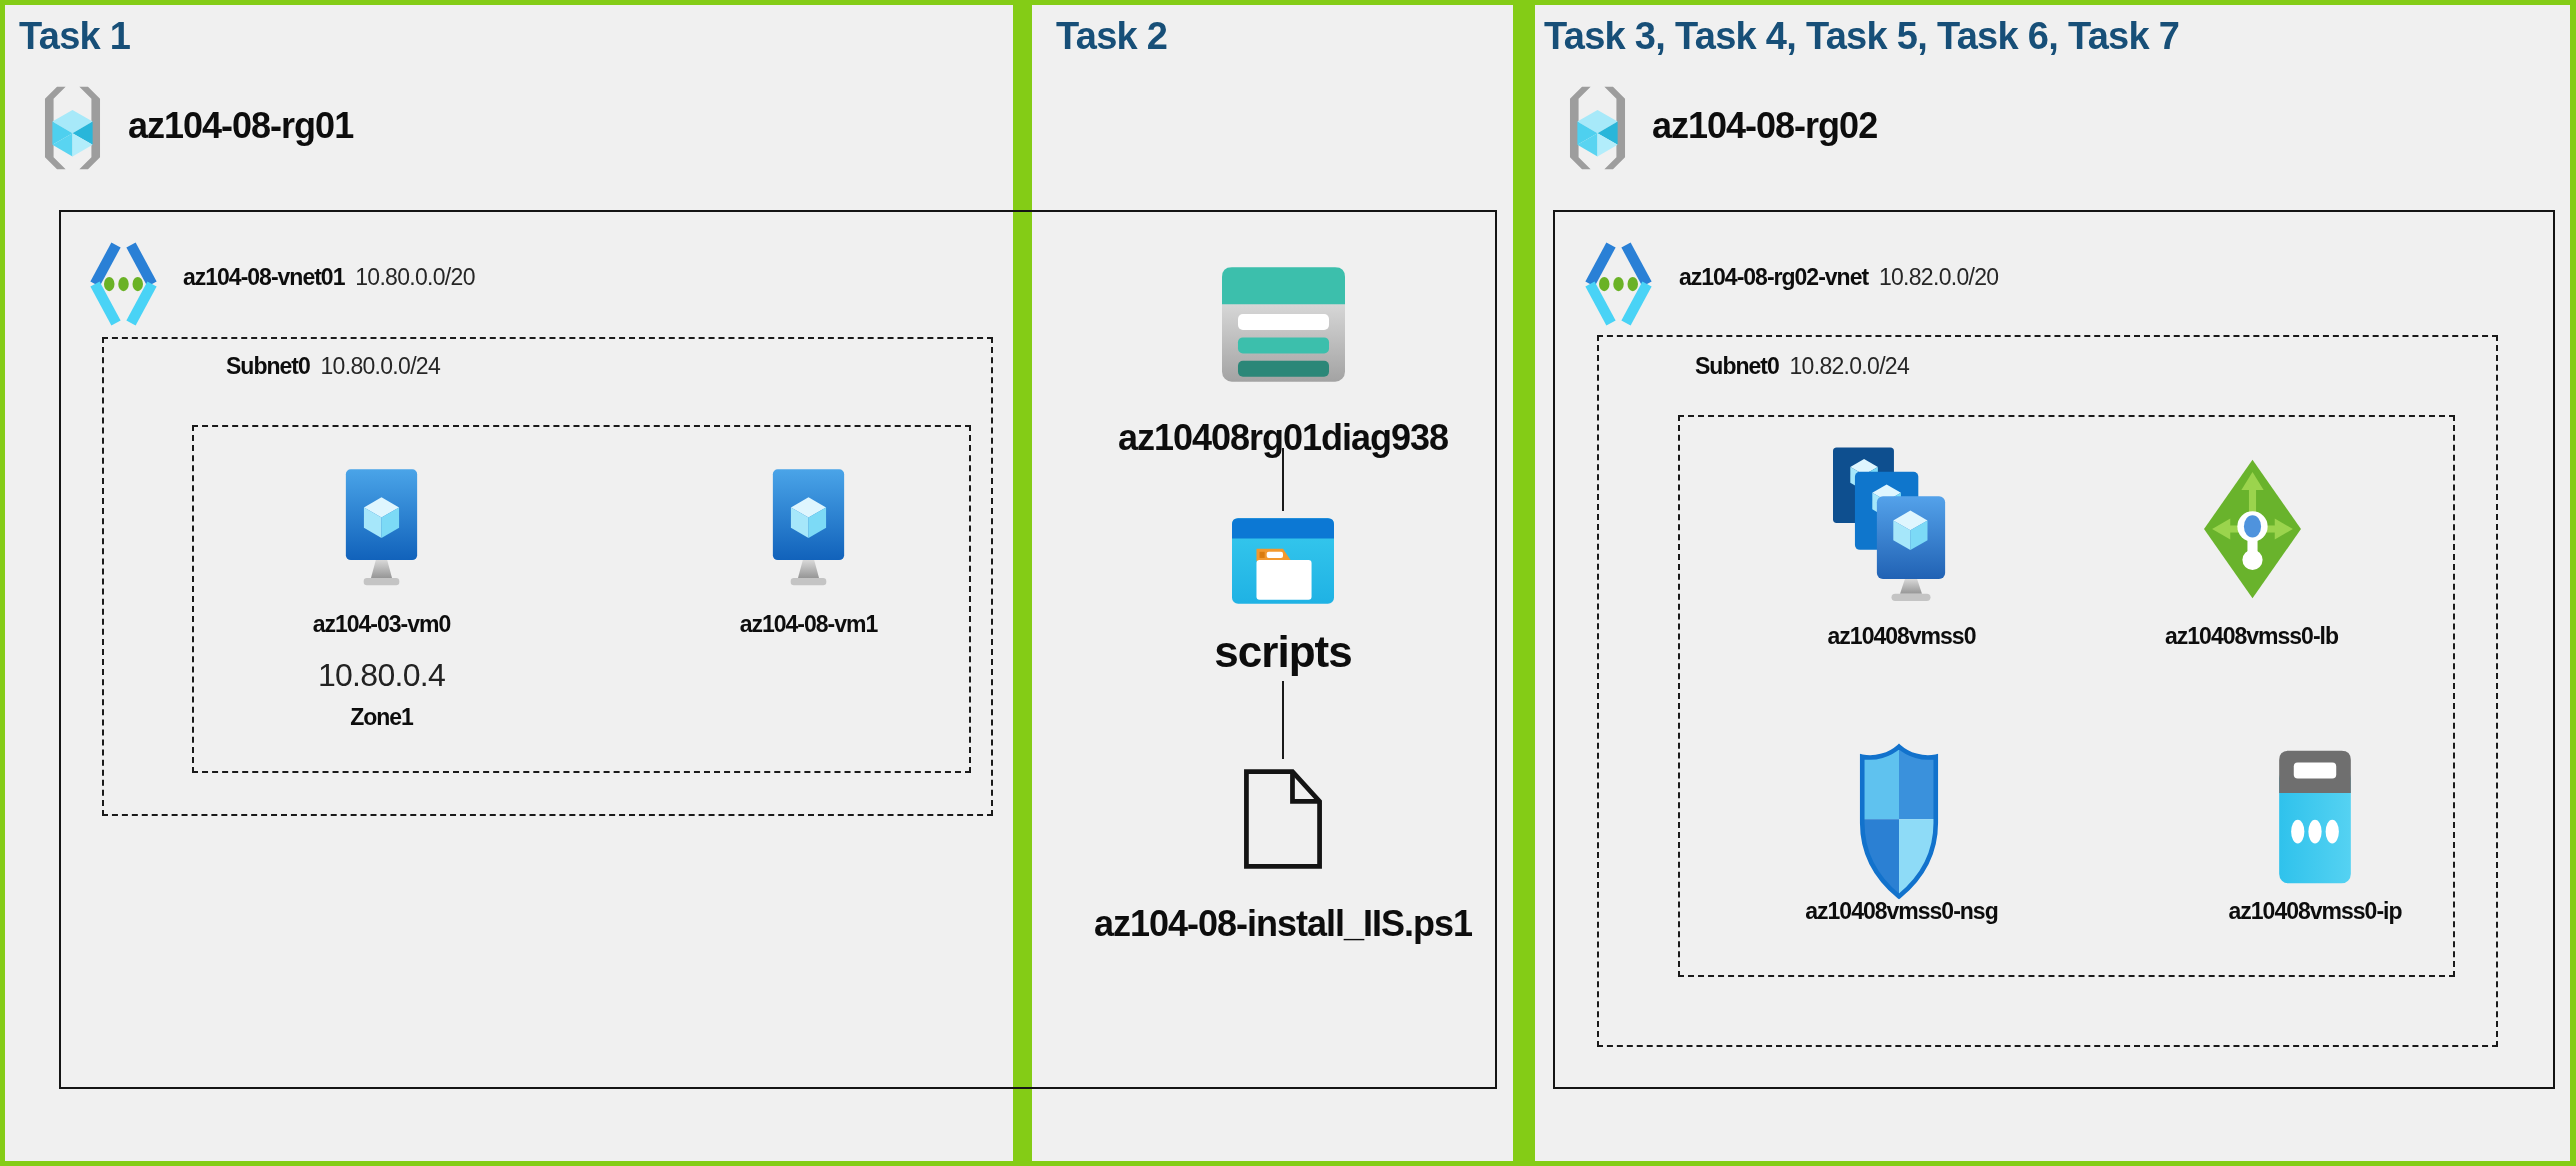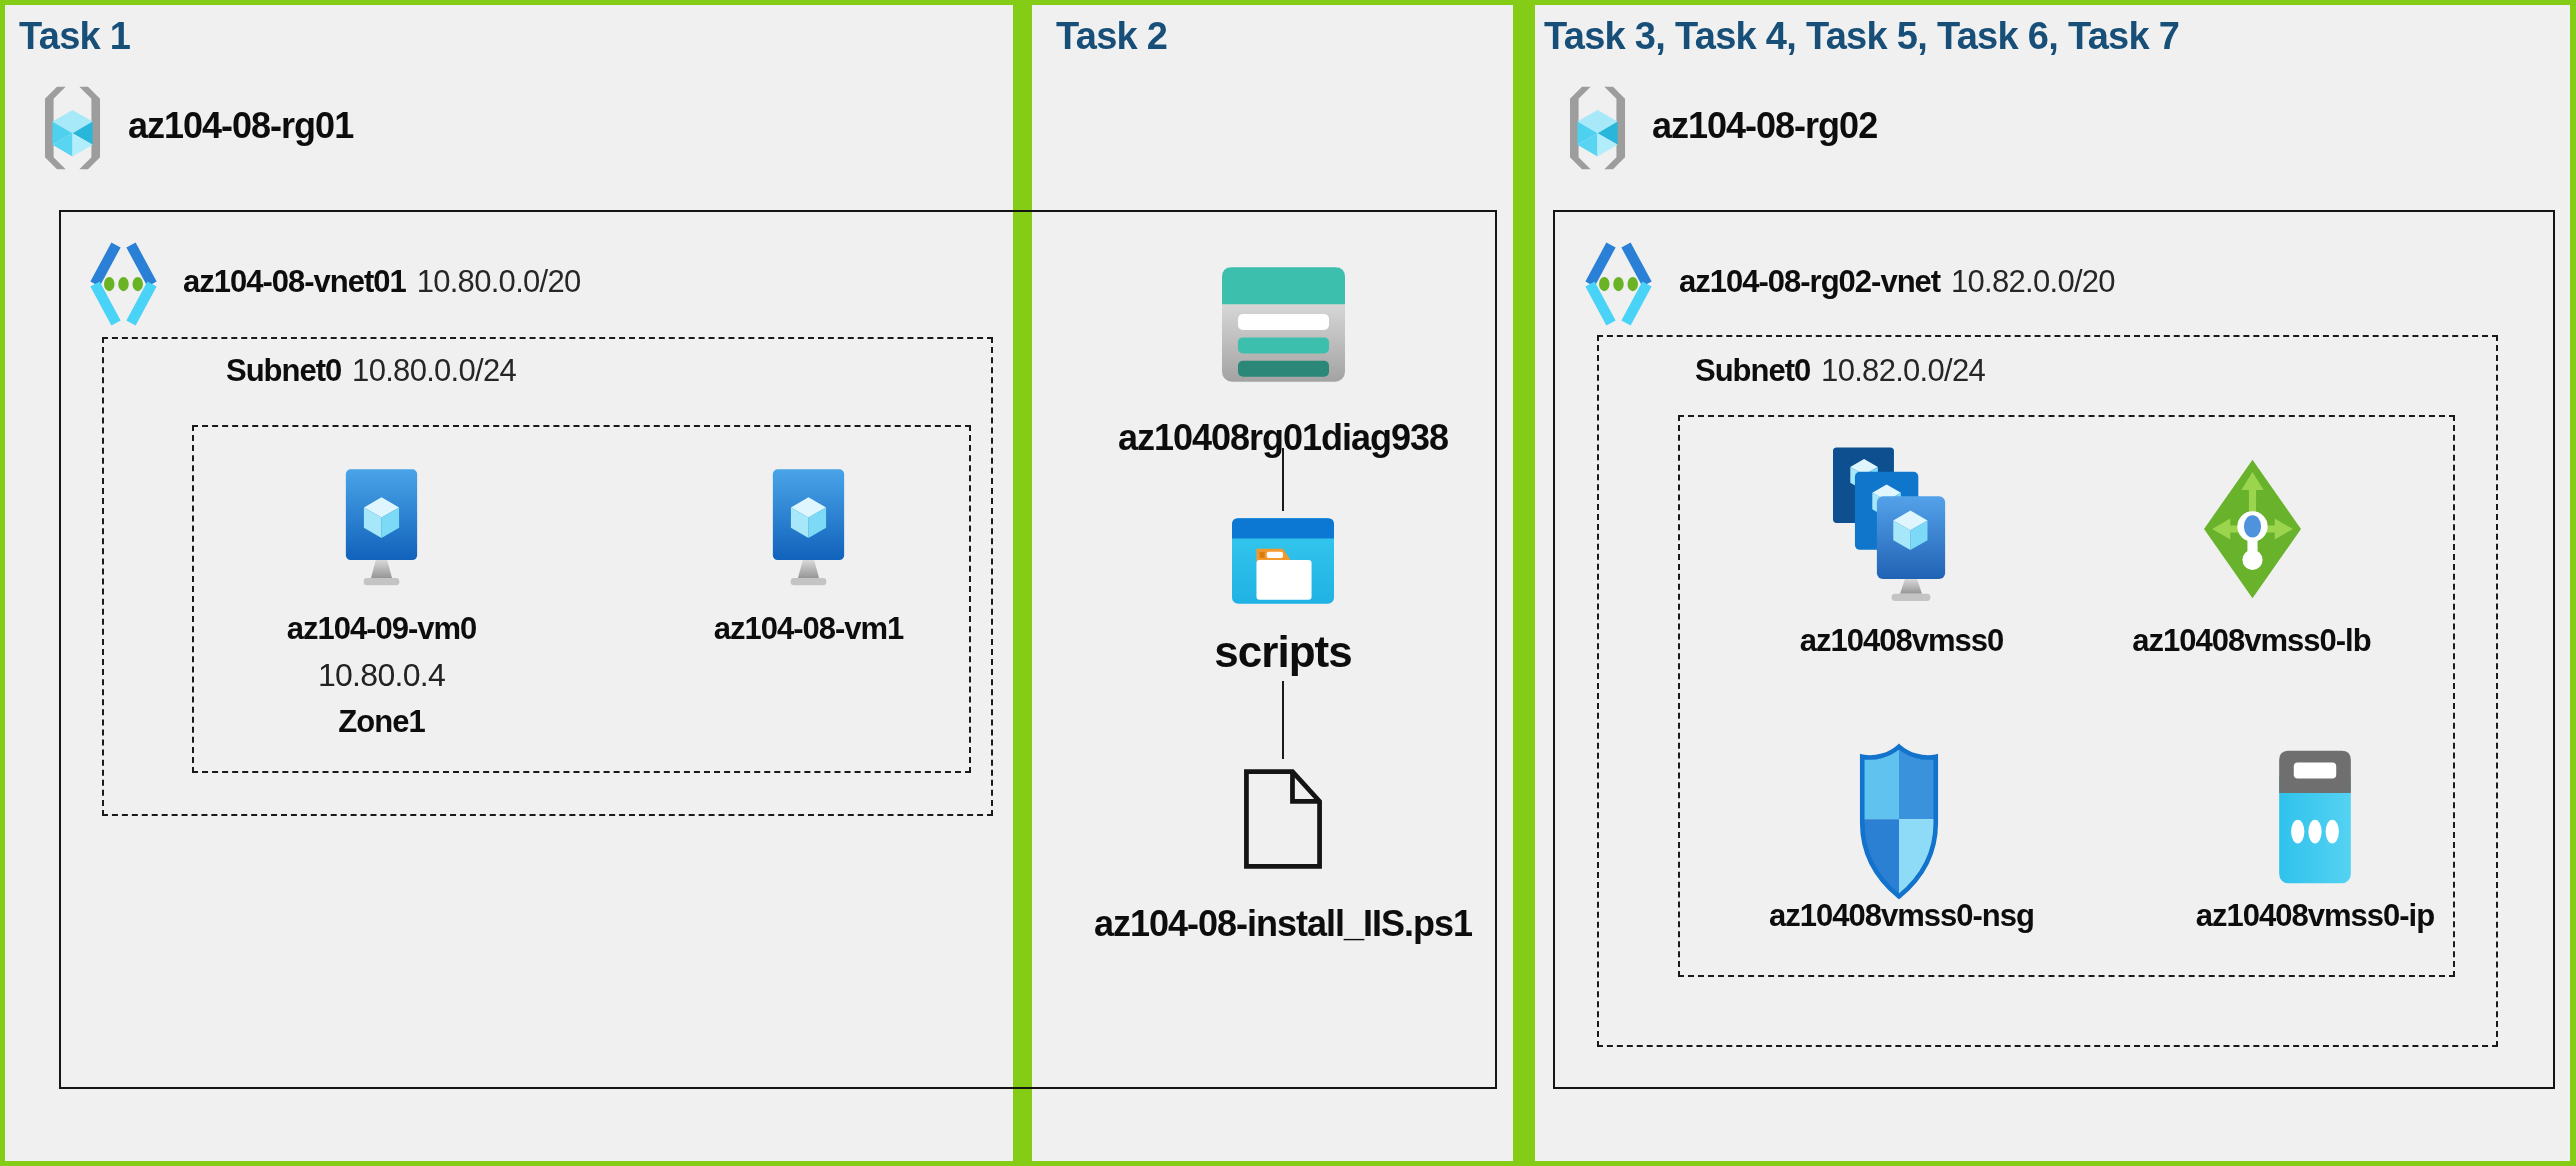--- a/index.html
+++ b/index.html
@@ -8,21 +8,21 @@
     font-family:"Liberation Sans", sans-serif;
   }
   .panel{position:absolute;top:5.4px;height:1156px;background:#f0f0f0;}
   .heading{
     position:absolute;font-size:38px;font-weight:bold;color:#174F78;
     letter-spacing:-0.7px;white-space:nowrap;
   }
   .solid-box{position:absolute;border:2.7px solid #151515;box-sizing:border-box;background:transparent;}
   .dashed-box{position:absolute;border:2px dashed #1a1a1a;box-sizing:border-box;background:transparent;}
   .lbl{
-    position:absolute;font-size:31px;font-weight:bold;color:#0d0d0d;
+    position:absolute;font-size:23px;font-weight:bold;color:#0d0d0d;
     letter-spacing:-1px;white-space:nowrap;
   }
   .lbl.center{text-align:center;}
   .light{font-weight:normal;color:#262626;letter-spacing:-0.7px;margin-left:10.8px;}
   .iptext{font-size:32px;font-weight:normal;color:#222;letter-spacing:-0.7px;}
   .connector{position:absolute;width:2px;background:#1a1a1a;}
   .icon{position:absolute;}
 </style>
 </head>
 <body>
@@ -107,21 +107,21 @@
   <div class="lbl" style="left:198px;top:353px;margin-left:28px;">
     <span>Subnet0</span><span class="light">10.80.0.0/24</span>
   </div>
 
   <svg class="icon" style="left:341px;top:469px;" width="81" height="119" viewBox="0 0 100 146">
     <rect x="6" y="0" width="88" height="112" rx="6" fill="url(#gVM)"></rect>
     <use href="#cube" x="26" y="32" width="48" height="55"></use>
     <polygon points="43,112 57,112 63,134 37,134" fill="url(#gStand)"></polygon>
     <rect x="28" y="134" width="44" height="9" rx="4" fill="#c4c4c4"></rect>
   </svg>
-  <div class="lbl center" style="left:206px;top:611px;width:351px;">az104-09-vm0</div>
+  <div class="lbl center" style="left:206px;top:611px;width:351px;">az104-03-vm0</div>
   <div class="lbl center iptext" style="left:206px;top:657px;width:351px;">10.80.0.4</div>
   <div class="lbl center" style="left:206px;top:704px;width:351px;">Zone1</div>
 
   <svg class="icon" style="left:768px;top:469px;" width="81" height="119" viewBox="0 0 100 146">
     <rect x="6" y="0" width="88" height="112" rx="6" fill="url(#gVM)"></rect>
     <use href="#cube" x="26" y="32" width="48" height="55"></use>
     <polygon points="43,112 57,112 63,134 37,134" fill="url(#gStand)"></polygon>
     <rect x="28" y="134" width="44" height="9" rx="4" fill="#c4c4c4"></rect>
   </svg>
   <div class="lbl center" style="left:633px;top:611px;width:351px;">az104-08-vm1</div>

